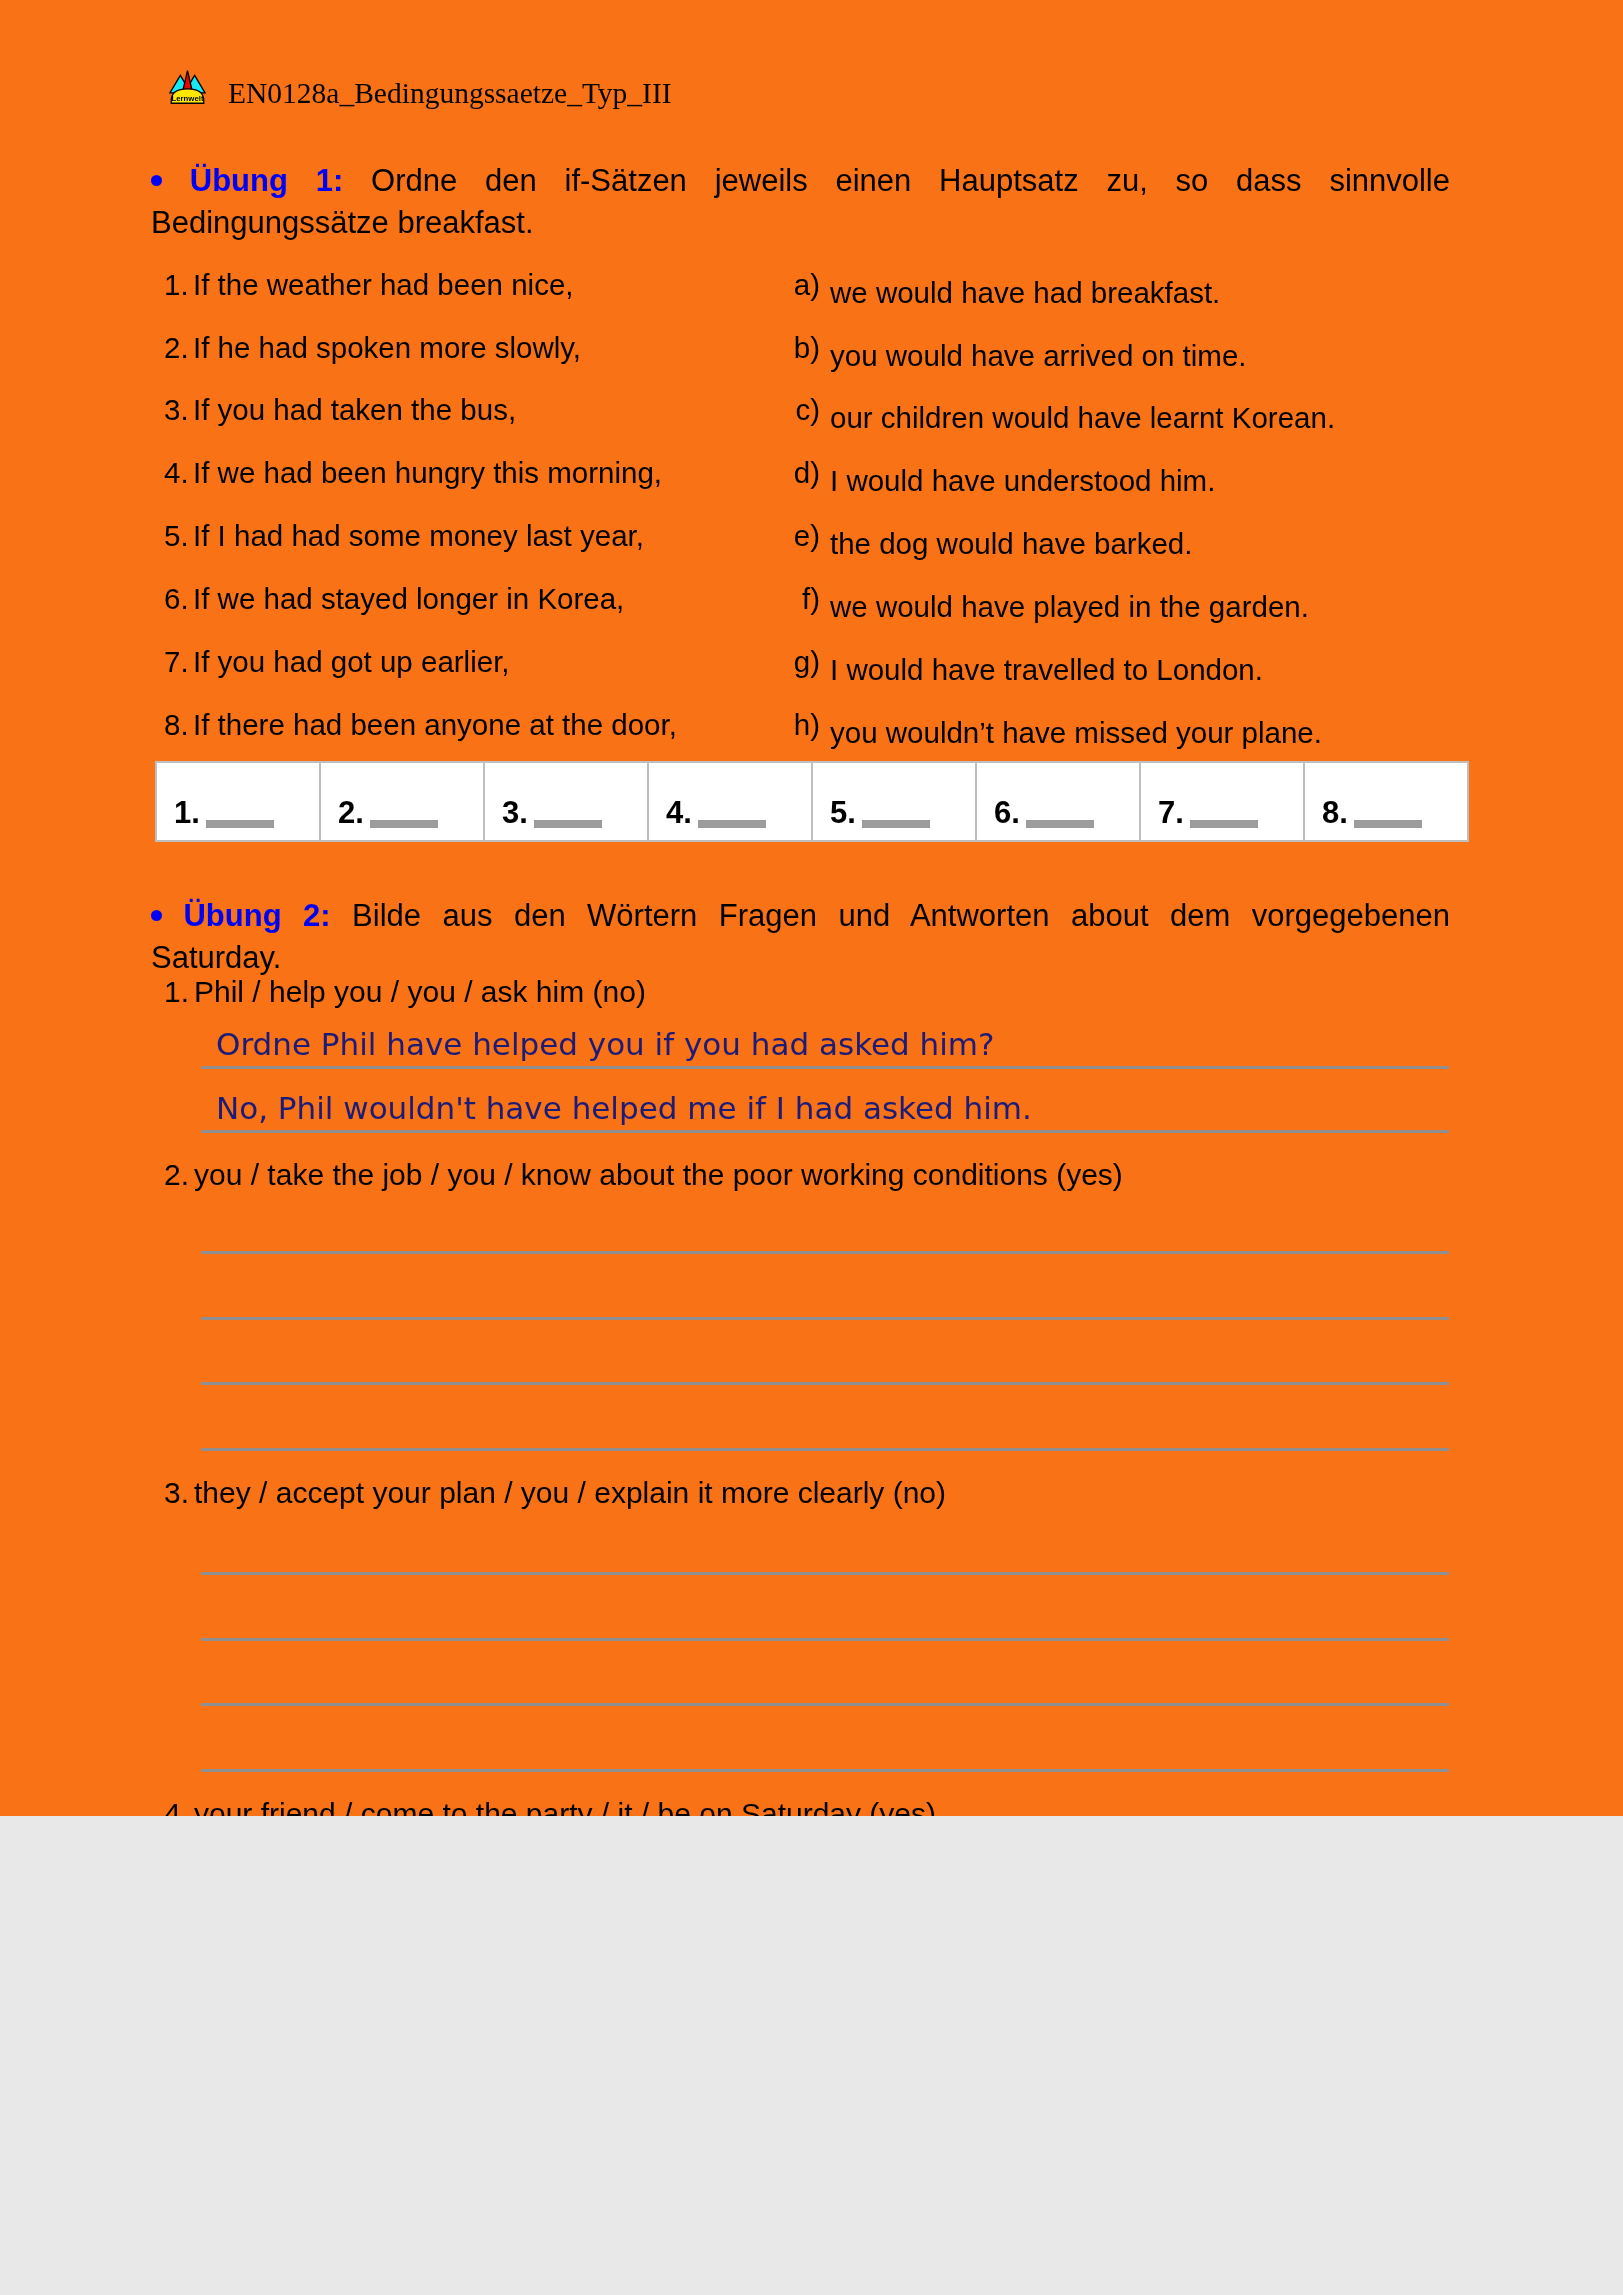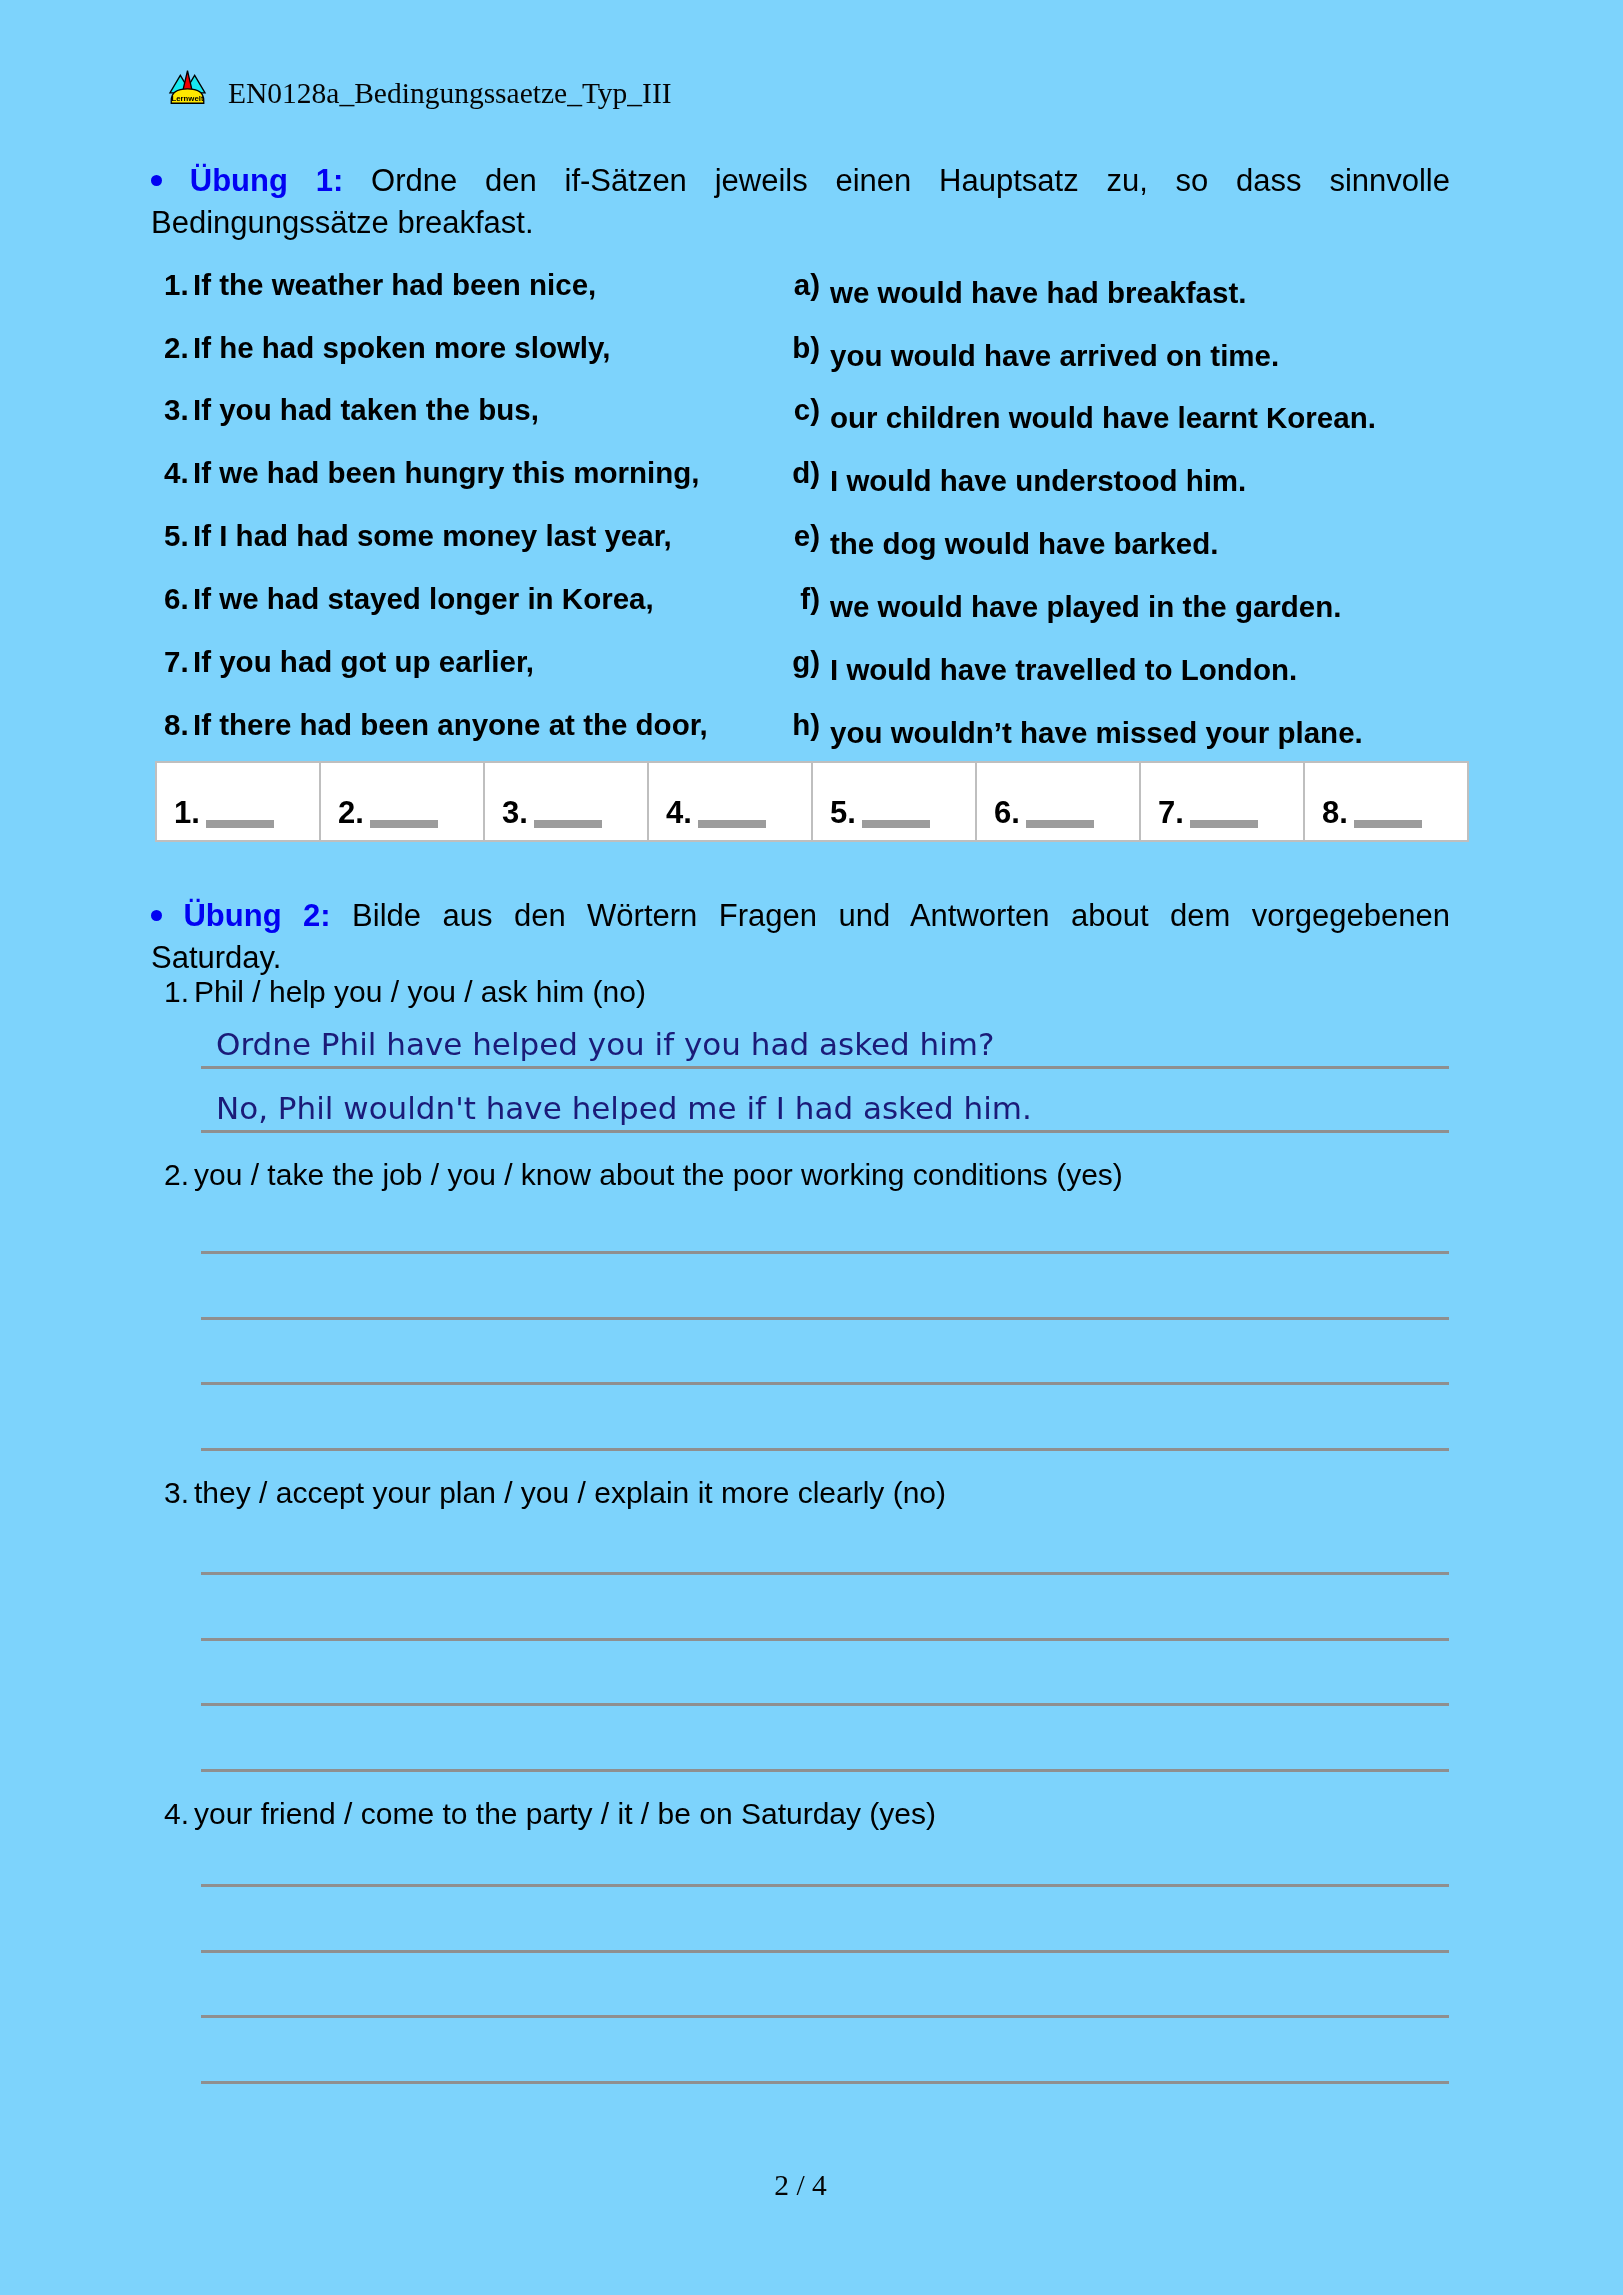--- a/index.html
+++ b/index.html
@@ -1,17 +1,17 @@
 <!DOCTYPE html>
 <html style="font-size:10.5px"><head>
 <meta charset="utf-8">
 <style>
   html,body { margin:0; padding:0; background:#e8e8e8; }
   .page {
-    position:relative; width:1623px; height:2295px; background:#7dd3fc;
+    position:relative; width:1623px; height:1816px; background:#f97316;
     font-family:"Liberation Sans", sans-serif; color:#000; overflow:hidden;
   }
 
   
   .logo { position:absolute; left:168px; top:68px; width:39px; height:38px; }
   .doc-title {
     position:absolute; left:228px; top:75px;
     font-family:"Liberation Serif", serif; 
     font-size:29.5px; line-height:37px; color:#050505; white-space:nowrap;
   }
@@ -20,21 +20,21 @@
   .ex-head { position:absolute; left:151px; width:1299px; font-size:31px; line-height:42px; color:#000; }
   .headline1 { text-align:justify; text-align-last:justify; }
   .headline2 { text-align:left; }
   .bullet-dot {
     display:inline-block; width:11px; height:11px; border-radius:50%;
     background:#0202f2; vertical-align:middle; margin-bottom:5.2px;
   }
   .ex-label { color:#0202f2; font-weight:bold; }
 
   
-  .mrow { position:absolute; left:164px; width:1316px; height:63px; font-size:29.5px; line-height:37px; white-space:nowrap;font-weight:bold; }
+  .mrow { position:absolute; left:164px; width:1316px; height:63px; font-size:29.5px; line-height:37px; white-space:nowrap; }
   .mnum  { display:inline-block; width:29px; }
   .mletter { position:absolute; left:614px; width:42px; text-align:right; }
   .mright  { position:absolute; left:666px;margin-top:8px; }
 
   
   .anstable {
     position:absolute; left:155px; top:761px; width:1314px; height:81px;
     display:flex; border:2px solid #bfbfbf; box-sizing:border-box; background:#fff;
   }
   .cell {

